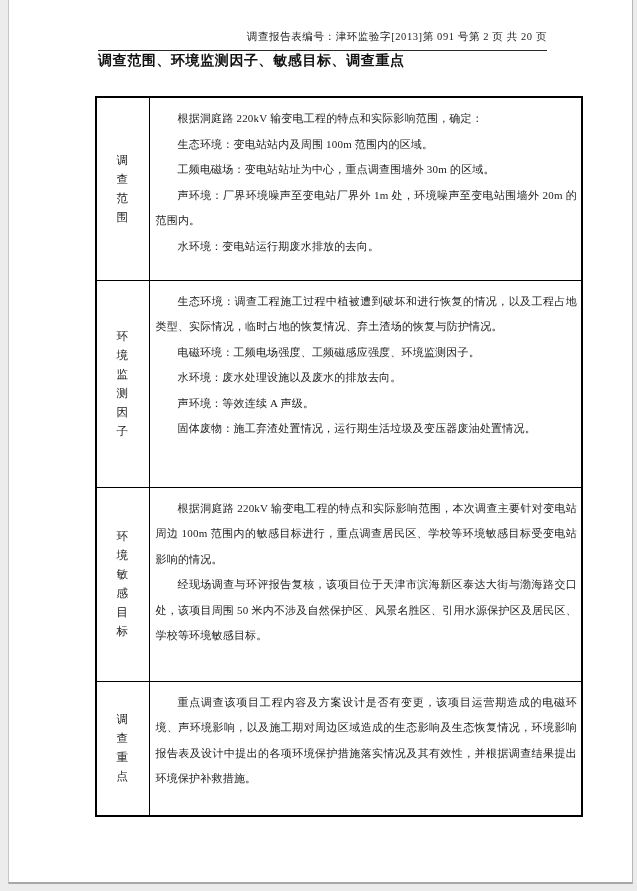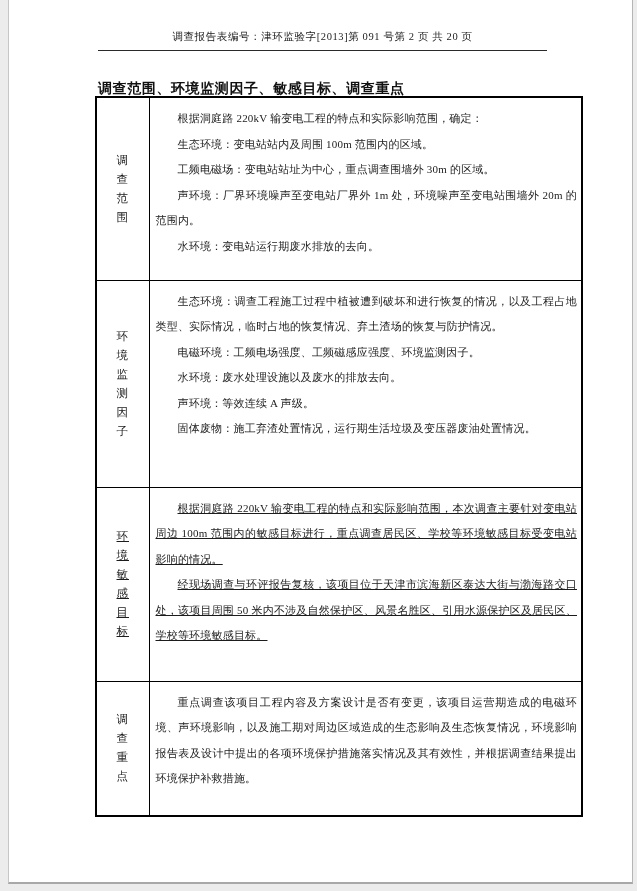--- a/index.html
+++ b/index.html
@@ -18,32 +18,32 @@
     border-left: 1px solid #c6c6c6;
     border-right: 1px solid #b5b5b5;
     border-bottom: 2px solid #a8a8a8;
   }
   
   .running-header {
     position: absolute;
     left: 89px; top: 30px;
     width: 449px;
     display: flex;
-    justify-content: center;
+    justify-content: flex-end;
     align-items: baseline;
     padding-bottom: 6px;
     border-bottom: 1.5px solid #2a2a2a;
     font-size: 10.5px;
     letter-spacing: 0.6px;
     white-space: nowrap;
   }
   
   .doc-title {
     position: absolute;
-    left: 89px; top: 80px;
+    left: 89px; top: 52px;
     font-family: "Liberation Sans", "DejaVu Sans", sans-serif;
     font-weight: bold;
     font-size: 14px;
     letter-spacing: 0.6px;
     color: #111;
     white-space: nowrap;
   }
   
   table.report-table {
     position: absolute;
@@ -52,21 +52,21 @@
     border-collapse: collapse;
     table-layout: fixed;
     border: 2px solid #000;
   }
   .report-table td {
     border: 1px solid #000;
     font-size: 11px;
   }
   .report-table tr:nth-child(1) td { height: 183px; }
   .report-table tr:nth-child(2) td { height: 207px; }
-  .report-table tr:nth-child(3) td { height: 194px; text-decoration: underline; }
+  .report-table tr:nth-child(3) td { height: 194px; }
   .report-table tr:nth-child(4) td { height: 135px; }
   td.row-label {
     width: 53px;
     text-align: center;
     vertical-align: middle;
     font-size: 11.5px;
     letter-spacing: 1px;
     padding: 0 16px;
   }
   td.row-label .label-line { line-height: 19px; }

